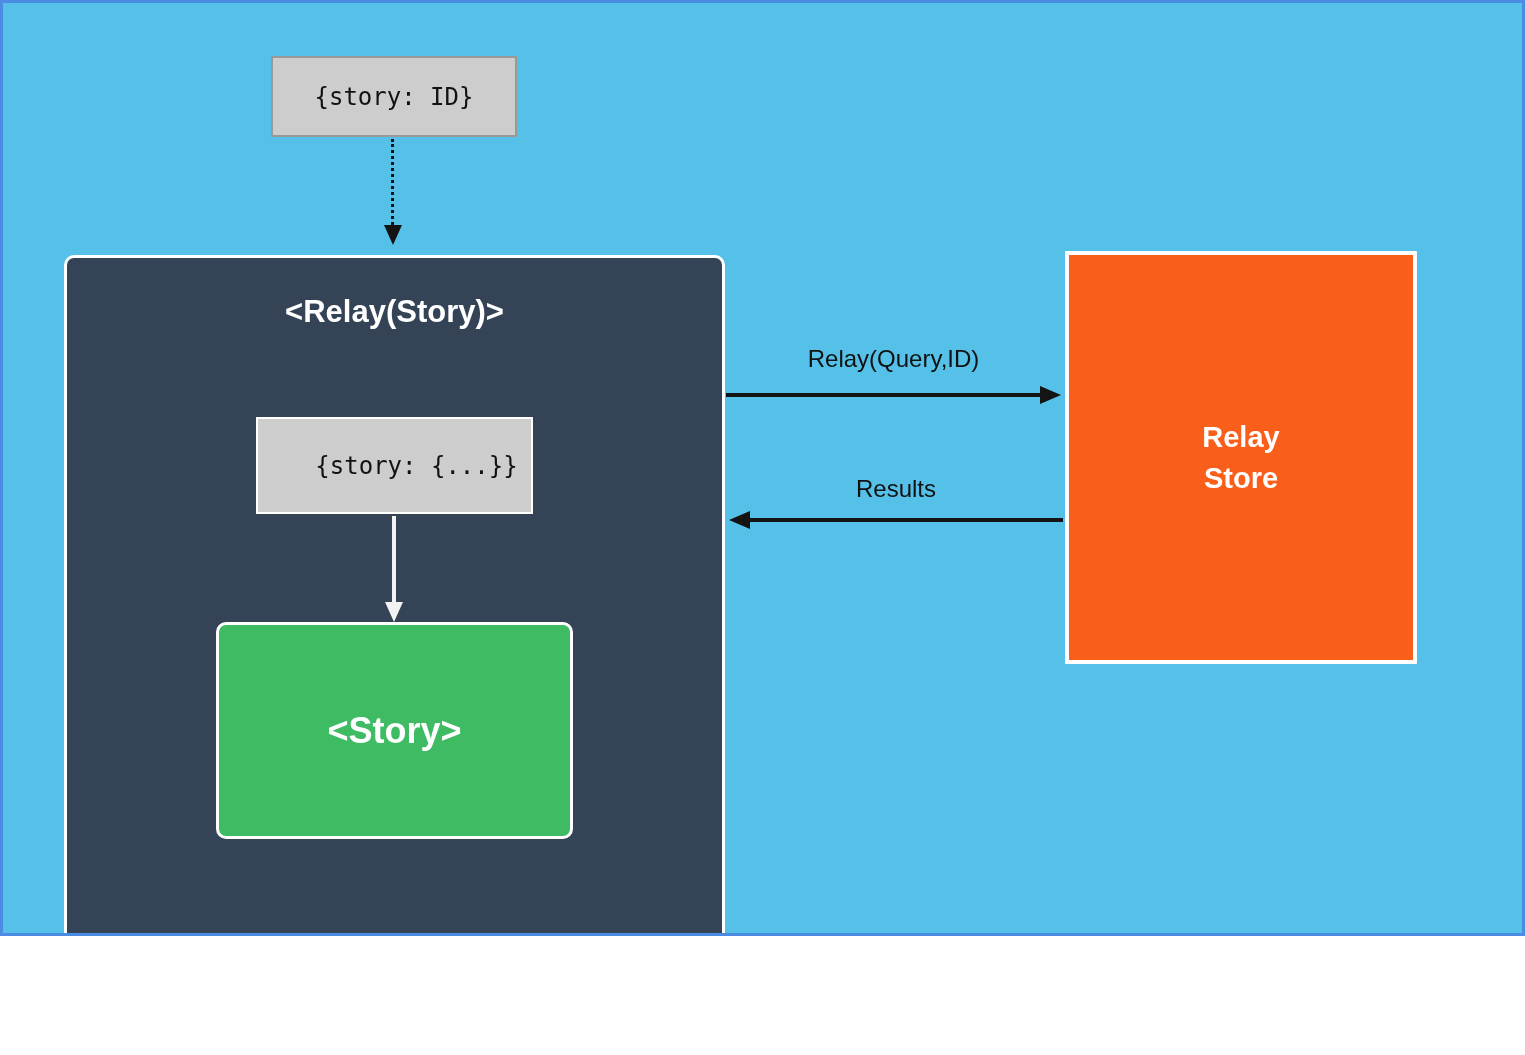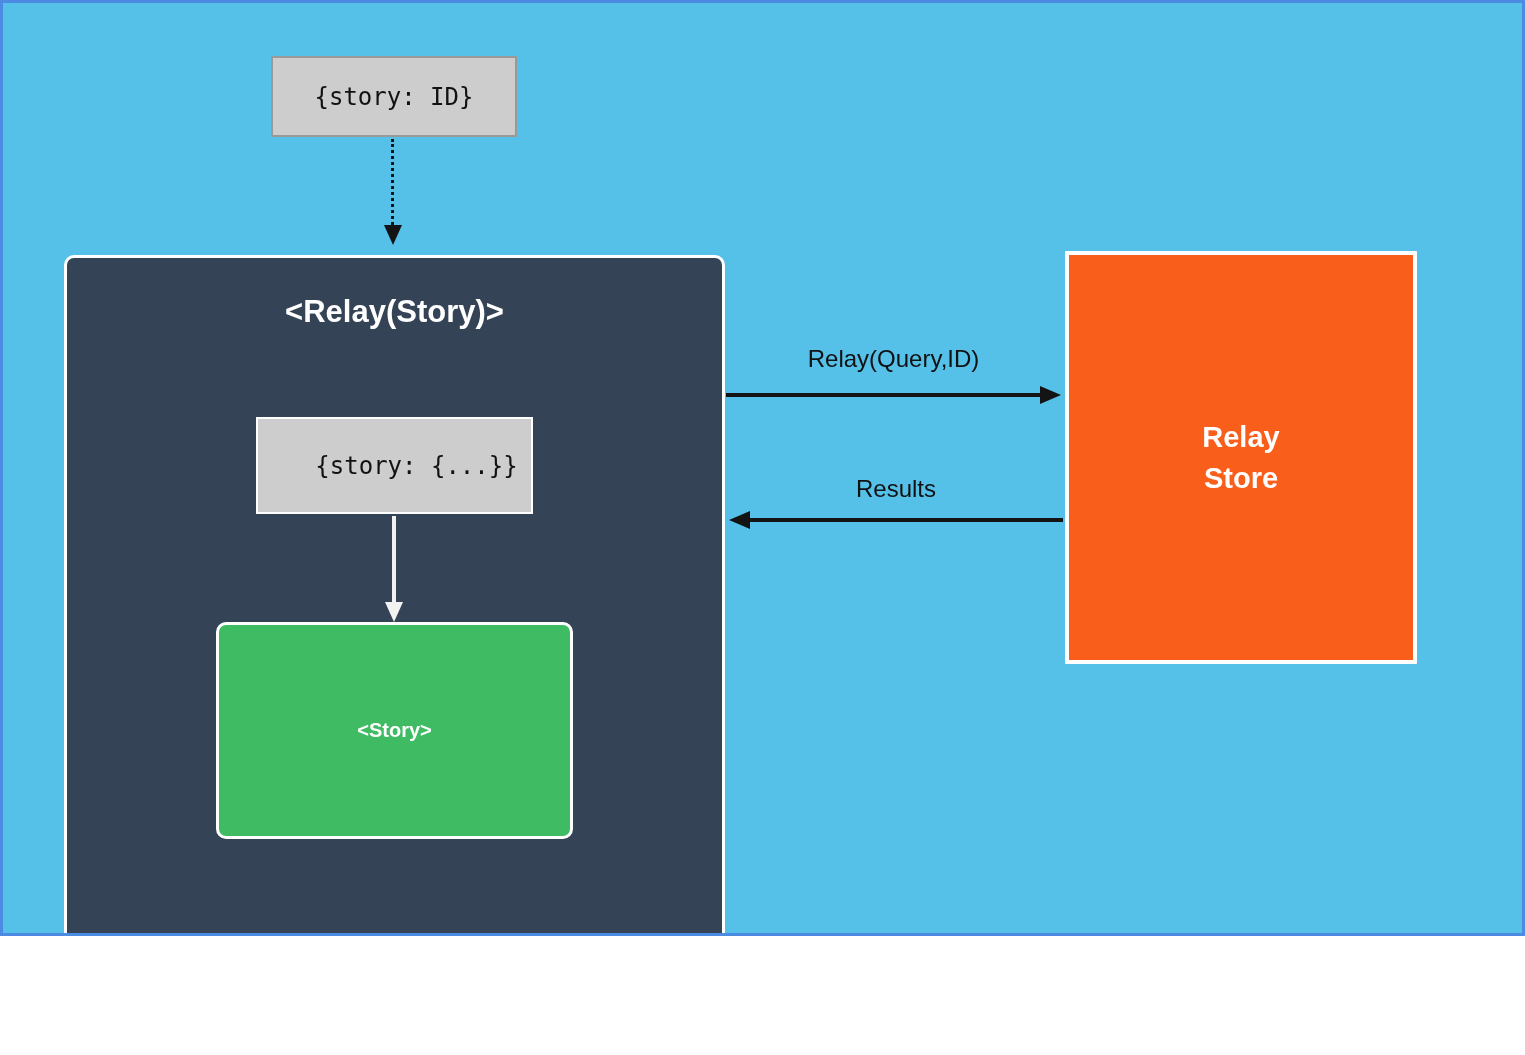--- a/index.html
+++ b/index.html
@@ -58,21 +58,21 @@
     padding-left: 44px;
   }
 
   
   .story-node {
     left: 149px; top: 364px; width: 357px; height: 217px;
     background: #3fbb63;
     border: 3px solid #ffffff;
     border-radius: 10px;
     color: #ffffff;
-    font-size: 20px;
+    font-size: 36px;
     font-weight: bold;
   }
 
   
   .relay-store-node {
     left: 1062px; top: 248px; width: 352px; height: 413px;
     background: #fa5e1b;
     border: 4px solid #ffffff;
     border-radius: 1px;
     color: #ffffff;

